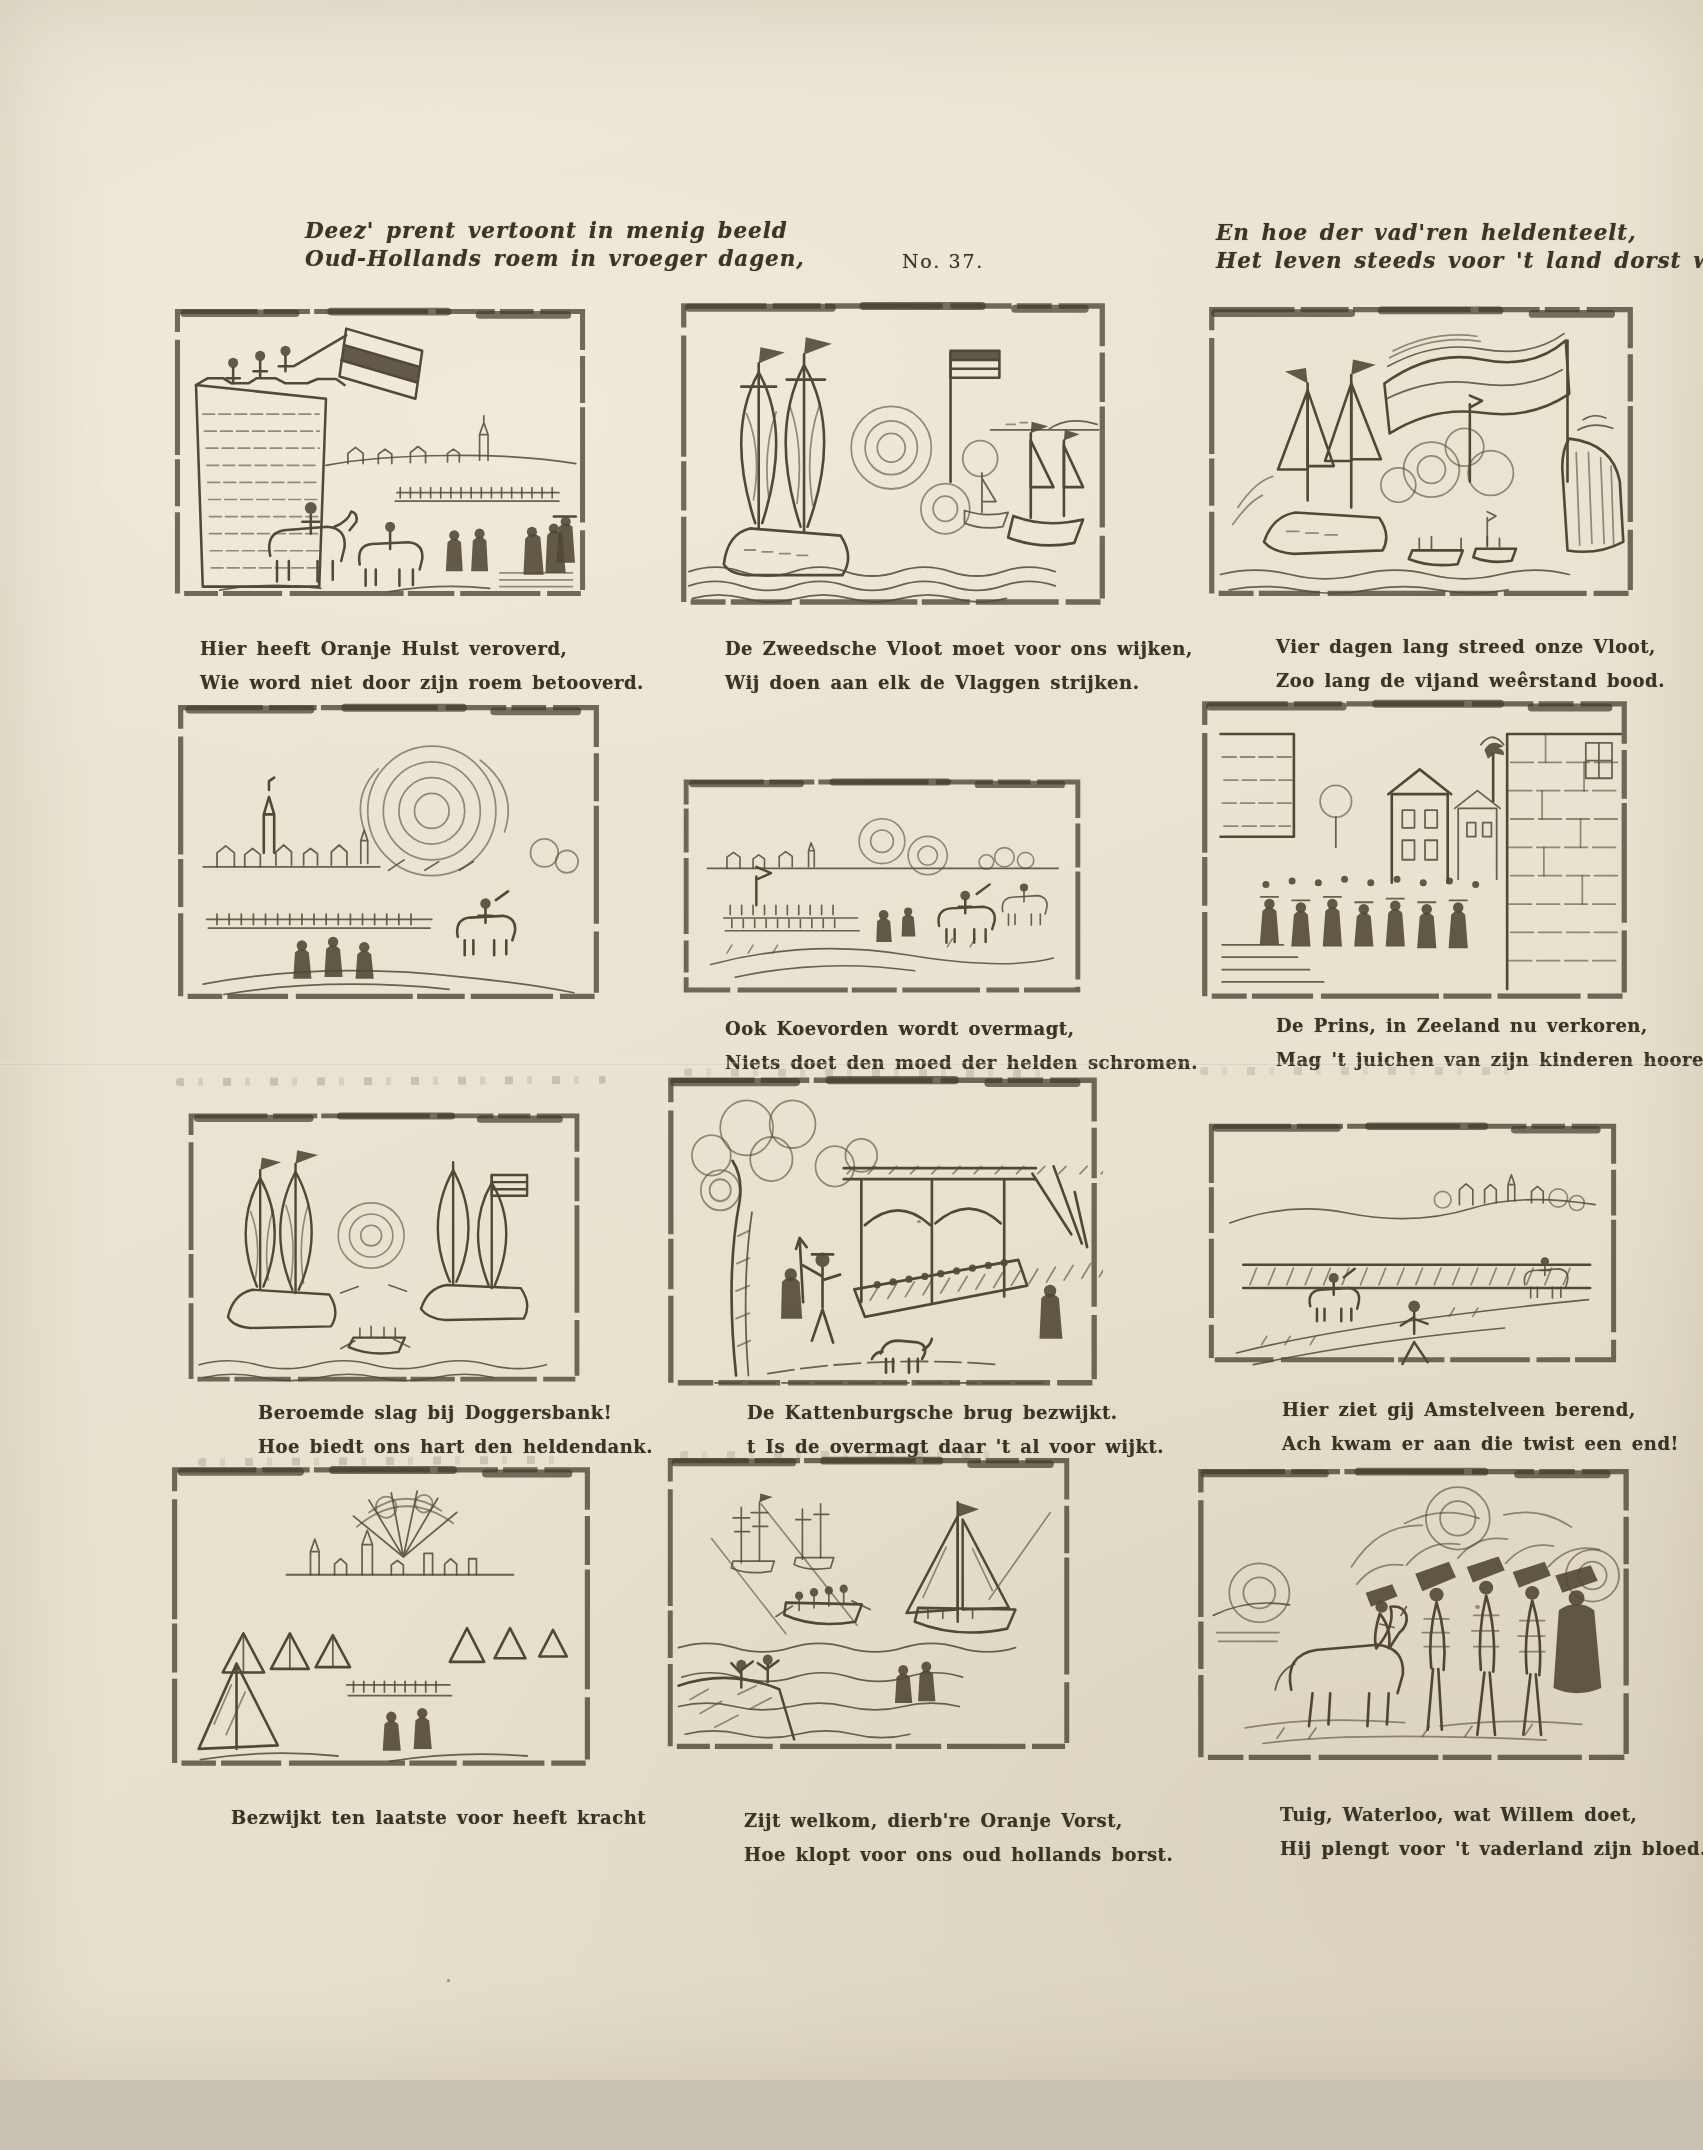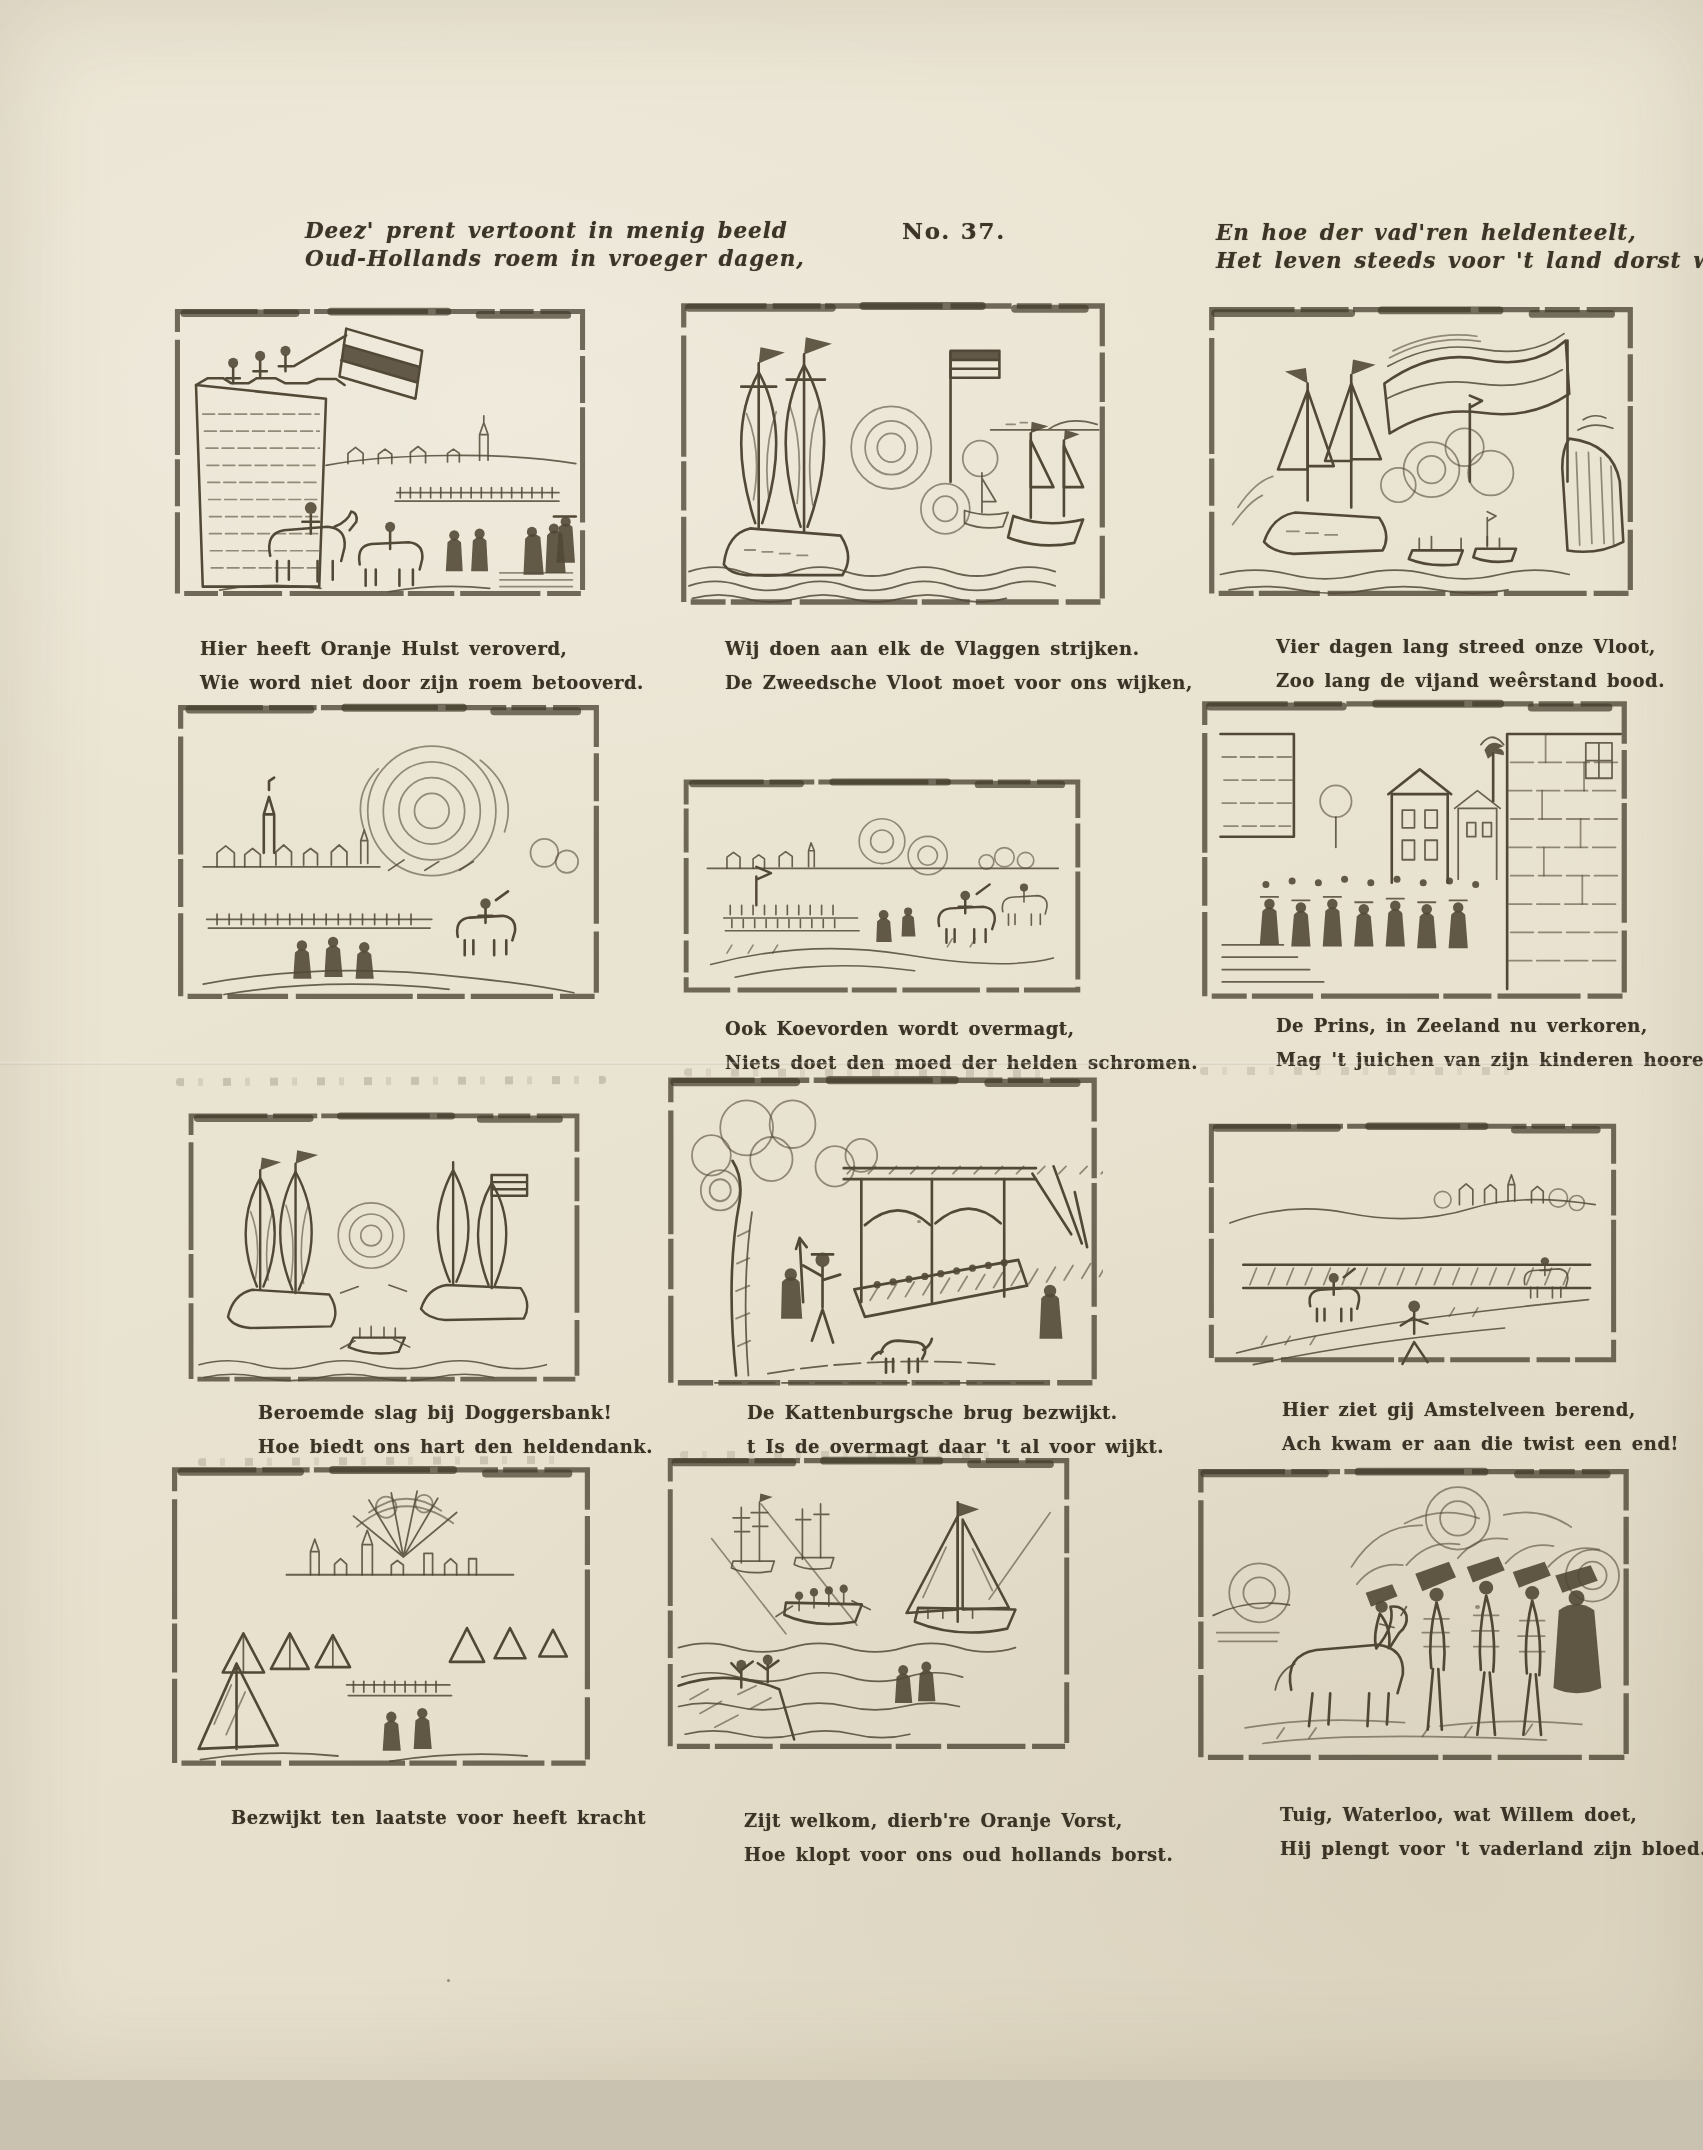--- a/index.html
+++ b/index.html
@@ -17,22 +17,22 @@
     box-shadow: inset 0 0 103px rgba(110,95,65,.18);
   }
   .verse{
     position:absolute;
     font-style:italic;font-weight:bold;font-size:21.5px;line-height:28px;
     color:#3c3426;letter-spacing:0.9px;word-spacing:3.4px;
     text-shadow:0 0 0.9px rgba(60,50,40,.55);
     white-space:nowrap;
   }
   .print-no{
-    position:absolute;font-weight:bold;font-size:23px;color:#3c3426;
-    letter-spacing:1.7px;text-shadow:0 0 0.9px rgba(60,50,40,.5);
+    position:absolute;font-weight:normal;font-size:19px;color:#3c3426;
+    letter-spacing:1.7px;text-shadow:0 0 0.9px rgba(60,50,40,.5);margin-top:33px;
   }
   .wc{position:absolute;}
   .wc svg{width:100%;height:100%;opacity:.93;}
   .caption{position:absolute;white-space:nowrap;margin-top:11px;}
   .cap-line{
     font-size:18px;line-height:34px;font-weight:bold;color:#3a3326;
     letter-spacing:0.5px;word-spacing:3px;
     text-shadow:0 0 0.9px rgba(58,48,38,.5);
   }
   
@@ -171,22 +171,22 @@
       <path class="s2" d="M326,284 V252 m0,4 l10,-6 l-10,-5"></path>
       <path class="s2" d="M20,318 q40,-10 80,0 t80,0 t80,0 t80,0 t80,0 M30,336 q40,-8 80,0 t80,0 t80,0 t80,0"></path>
     </svg>
   </div>
 
   <div class="caption" style="left:200px;top:621px;">
     <div class="cap-line">Hier heeft Oranje Hulst veroverd,</div>
     <div class="cap-line">Wie word niet door zijn roem betooverd.</div>
   </div>
   <div class="caption" style="left:725px;top:621px;">
+    <div class="cap-line">De Zweedsche Vloot moet voor ons wijken,</div>
     <div class="cap-line">Wij doen aan elk de Vlaggen strijken.</div>
-    <div class="cap-line">De Zweedsche Vloot moet voor ons wijken,</div>
   </div>
   <div class="caption" style="left:1276px;top:619px;">
     <div class="cap-line">Vier dagen lang streed onze Vloot,</div>
     <div class="cap-line">Zoo lang de vijand weêrstand bood.</div>
   </div>
 
   <div class="wc" style="left:172px;top:699px;width:433px;height:306px;">
     <svg viewBox="0 0 500 350" preserveAspectRatio="none">
       <rect class="bd" x="10" y="10" width="480" height="330"></rect>
       <path class="bt" d="M20,12 H160 M200,10 H336 M372,14 H468"></path>

